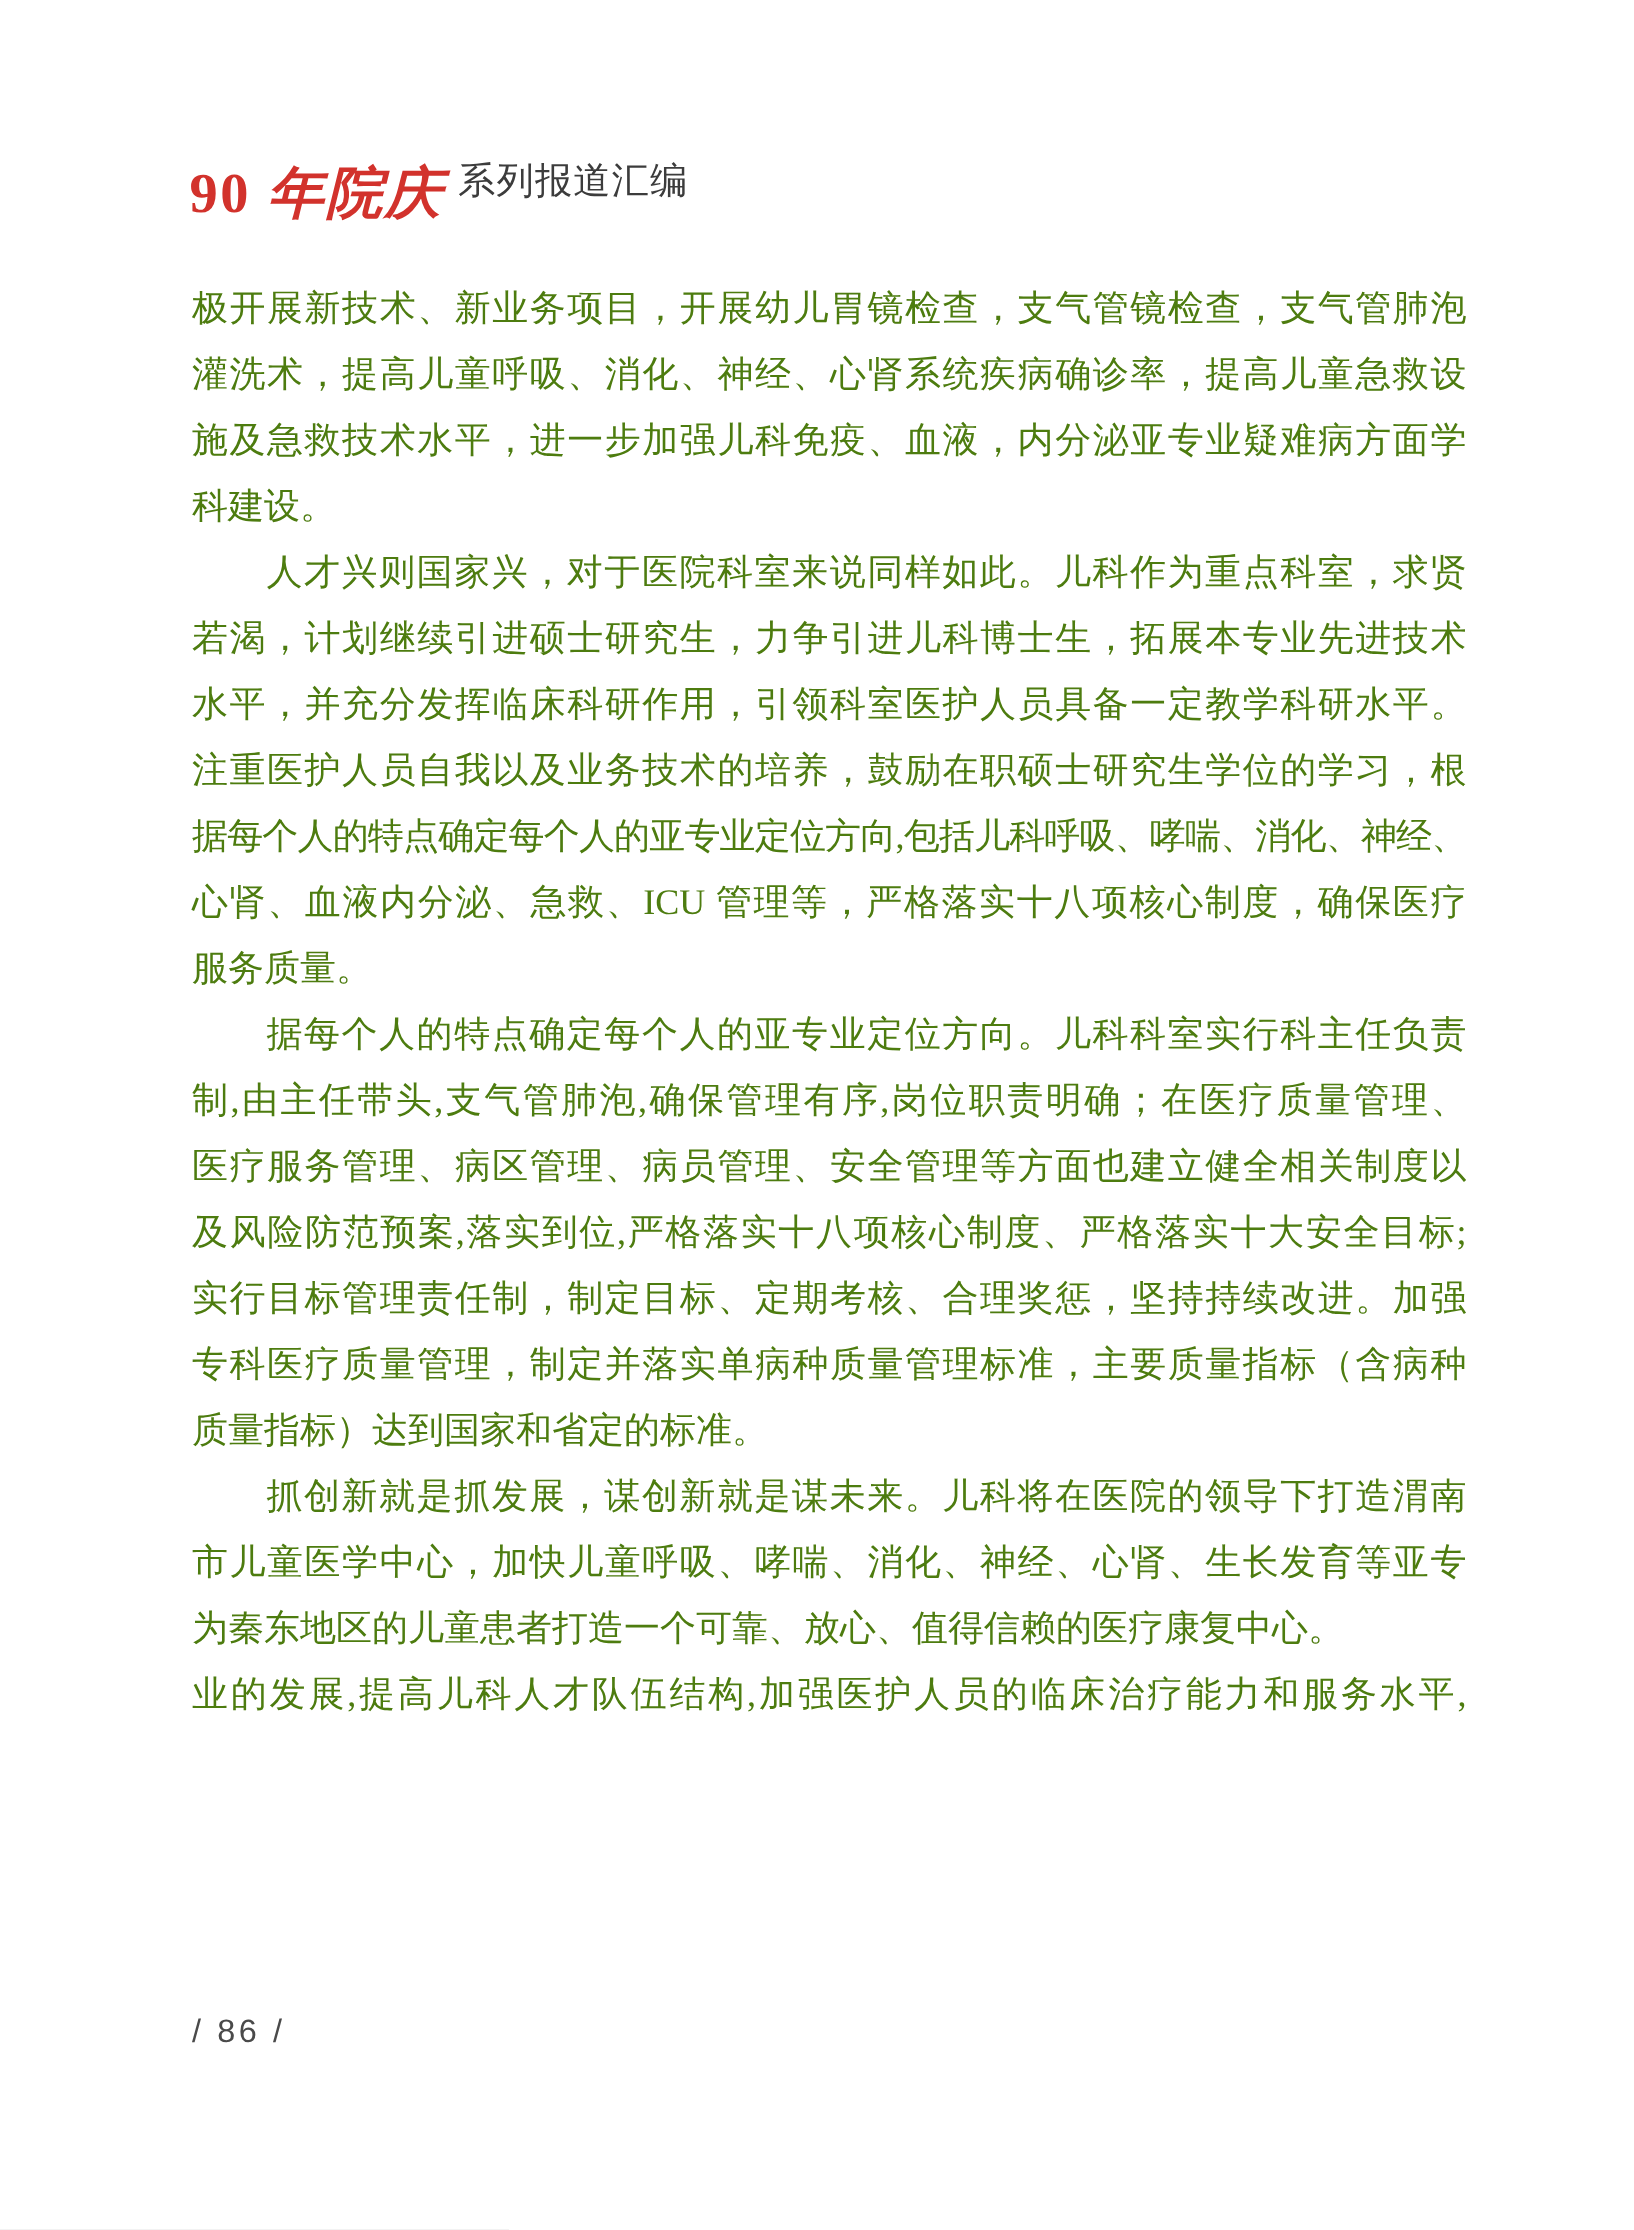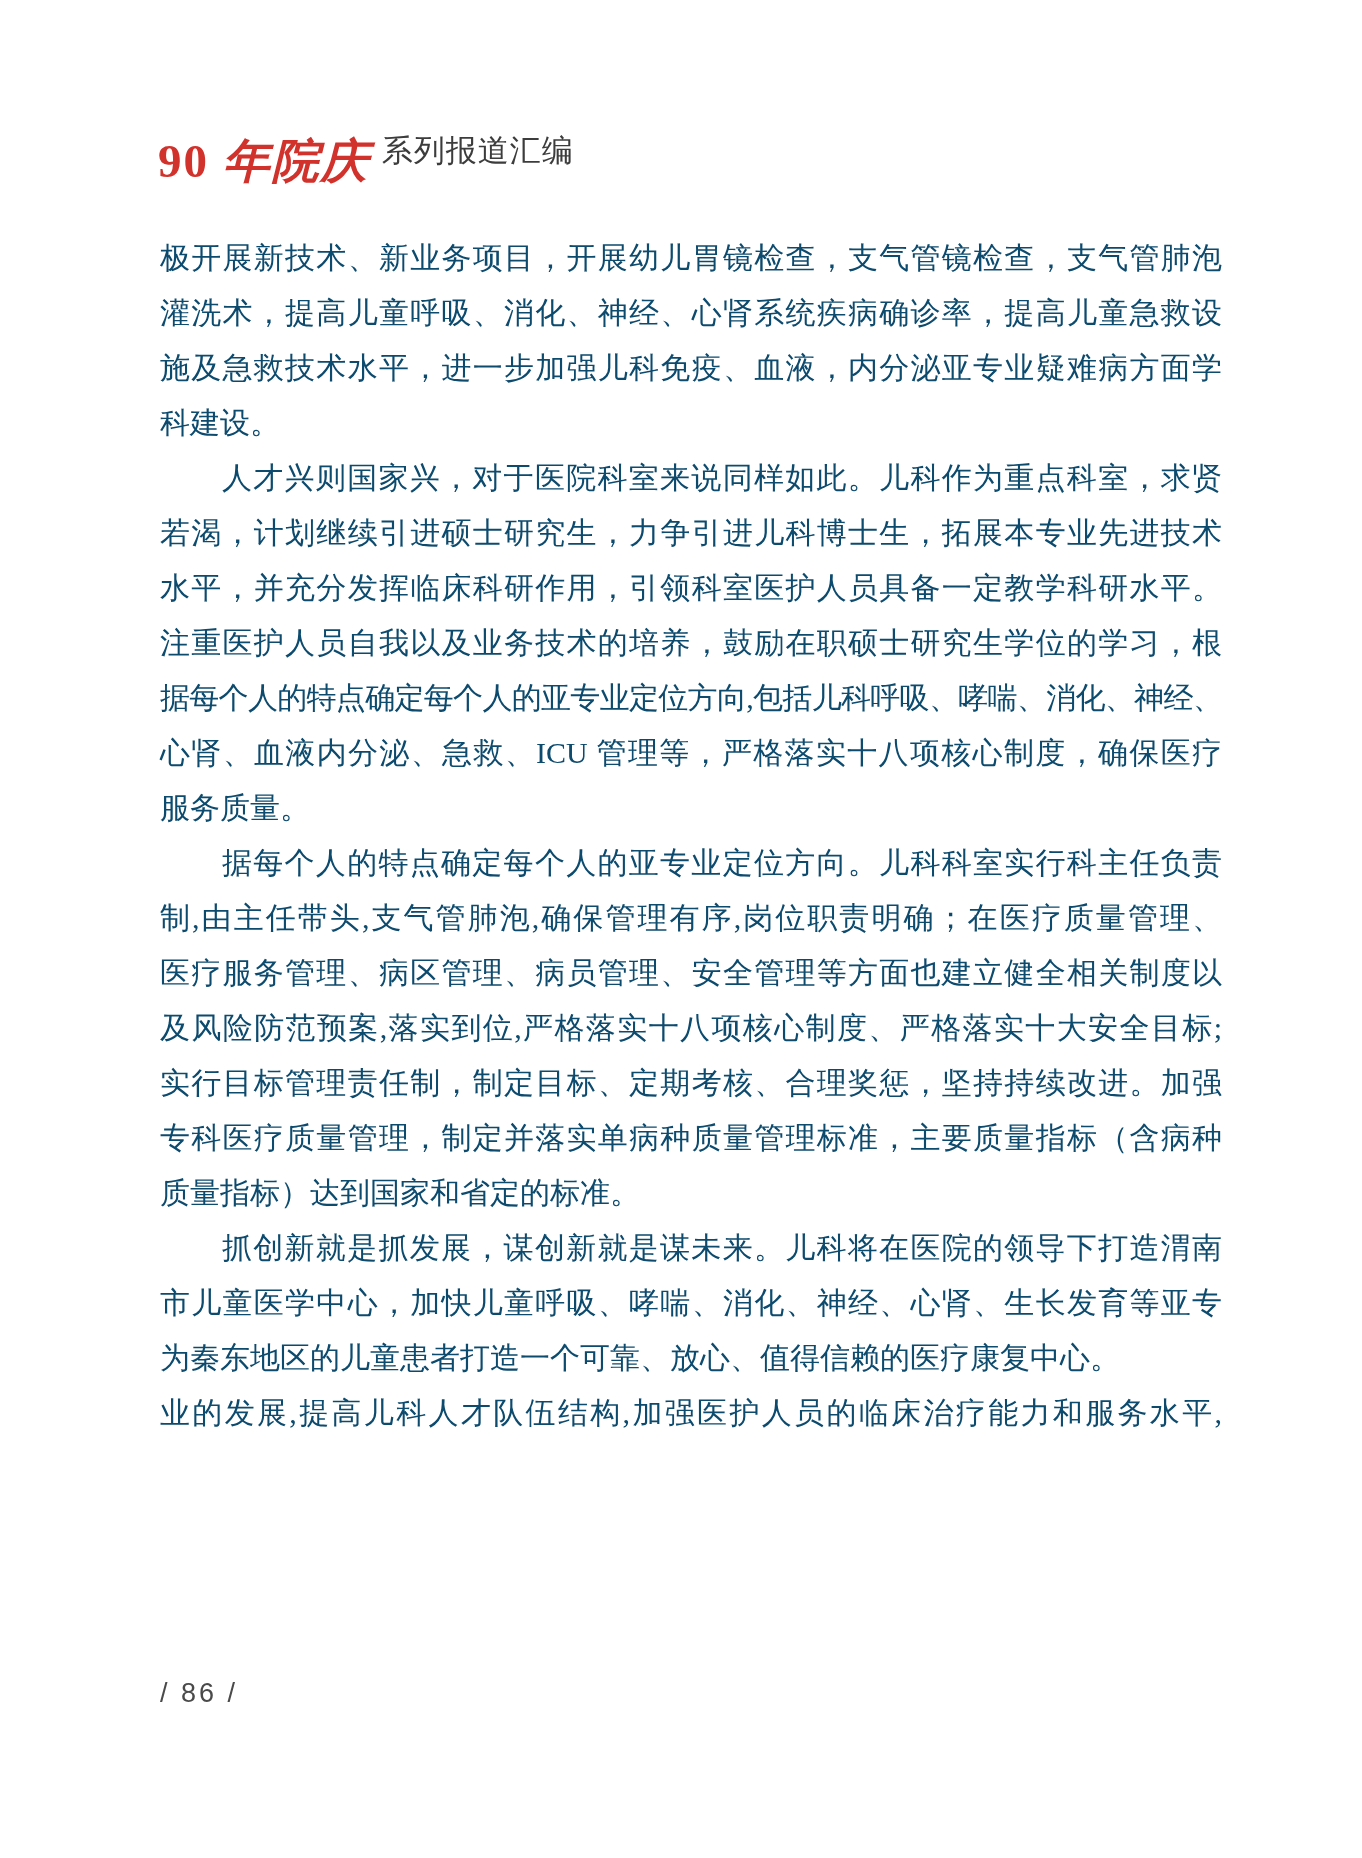--- a/index.html
+++ b/index.html
@@ -47,21 +47,21 @@
   }
 
   
   .body-text {
     position: absolute;
     left: 160px;
     top: 230px;
     width: 1062px;
     font-size: 30px;
     line-height: 55px;
-    color: #0c4a6e;
+    color: #4d7c0f;
   }
   .line {
     height: 55px;
     white-space: nowrap;
     overflow: visible;
     text-align: justify;
     text-align-last: justify;
     text-justify: inter-character;
   }
   .line.last {

